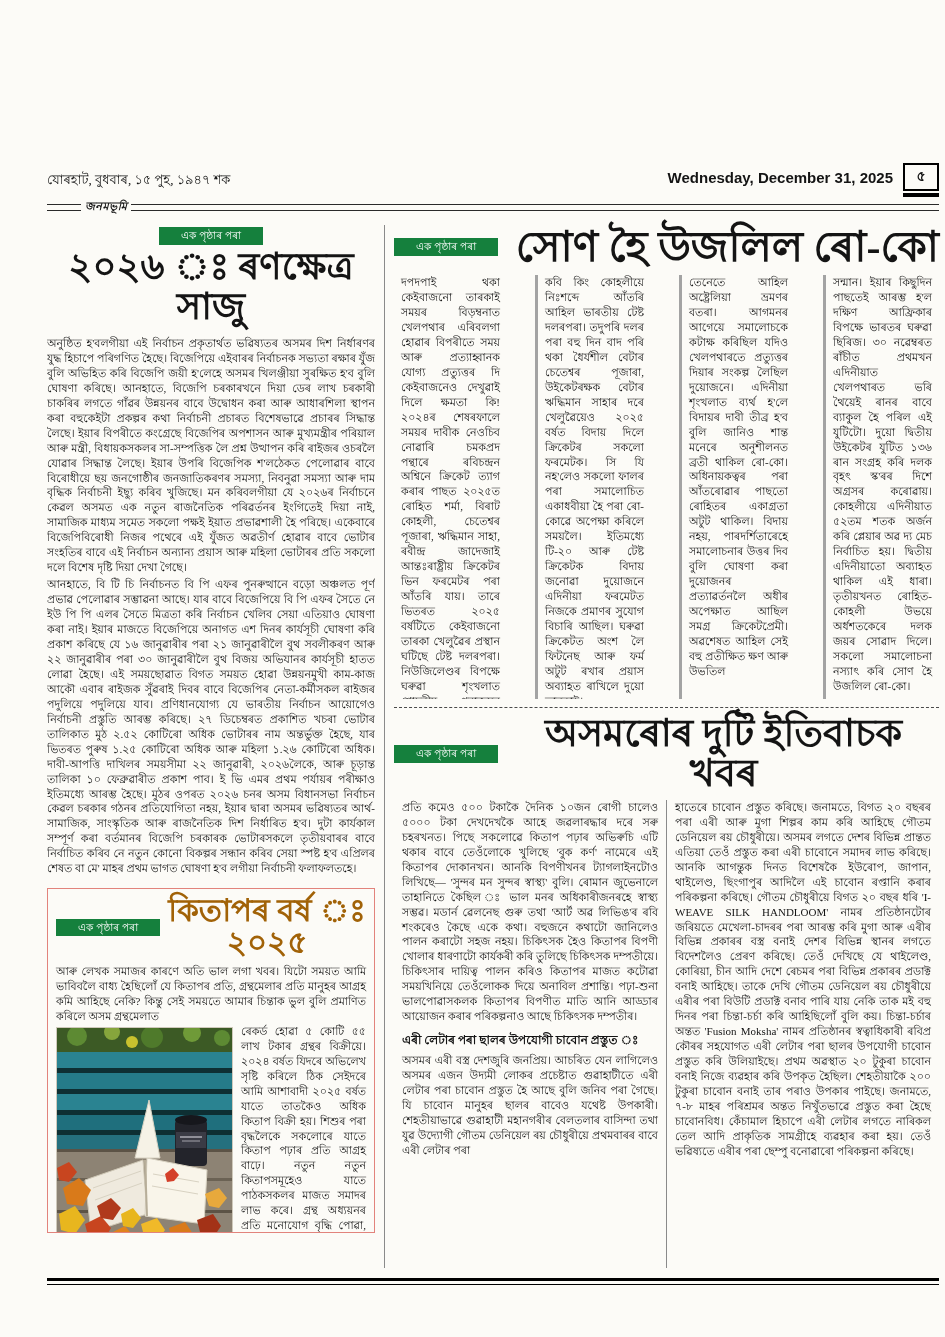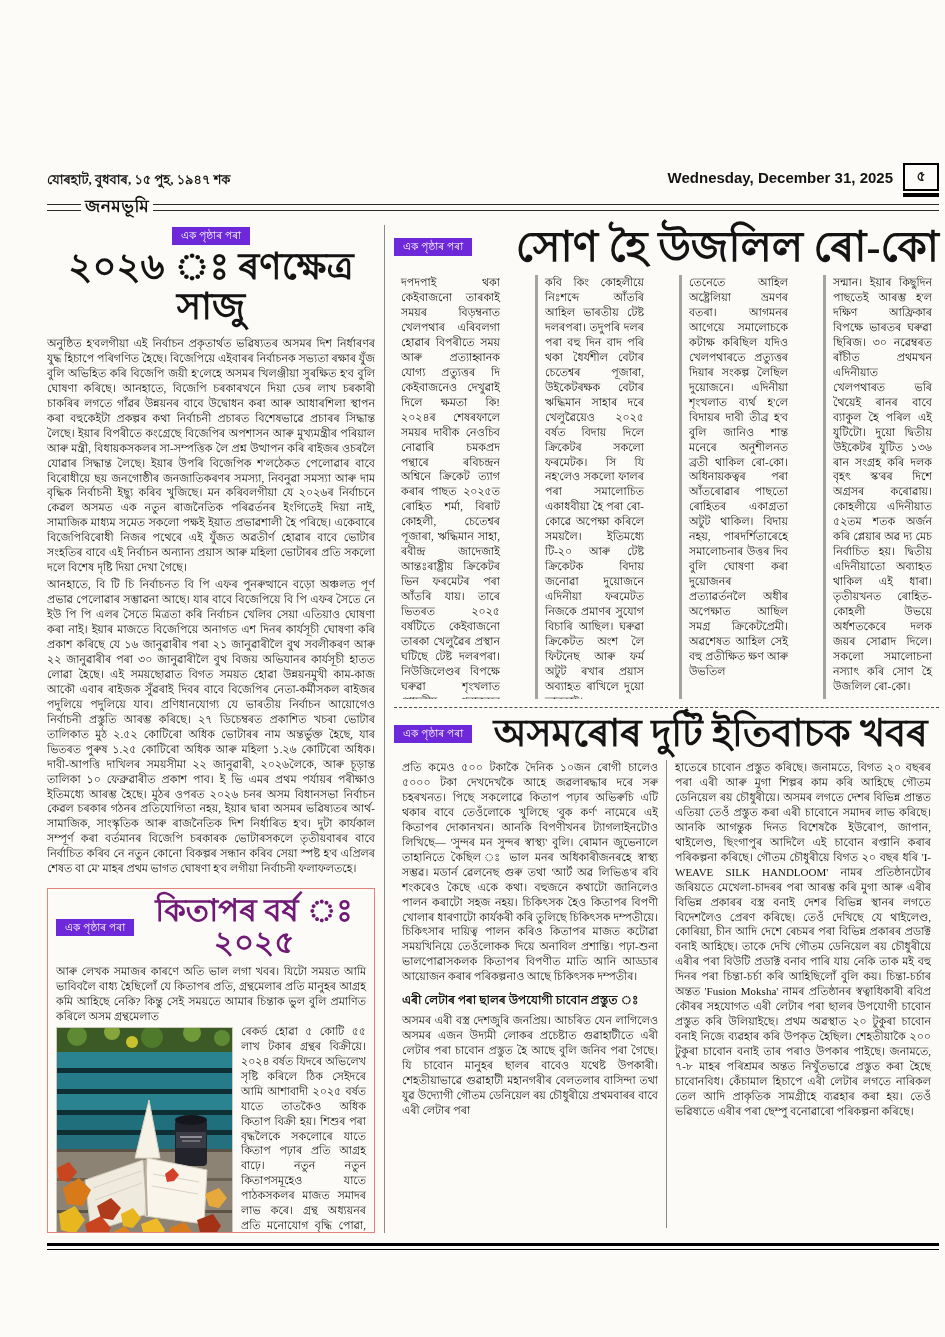--- a/index.html
+++ b/index.html
@@ -4,47 +4,47 @@
 <style>
   html,body{margin:0;padding:0;}
   body{
     width:945px;height:1337px;background:#fcfbf7;color:#141414;
     font-family:"Liberation Serif","DejaVu Serif",serif;
     overflow:hidden;
   }
   .page{box-sizing:border-box;width:945px;height:1337px;padding:163px 6px 0 47px;position:relative;}
   
   .topbar{display:flex;justify-content:space-between;align-items:flex-end;}
-  .dateline-as{font-size:13px;font-weight:bold;}
+  .dateline-as{font-size:13px;font-weight:normal;}
   .topbar-right{display:flex;align-items:center;}
   .dateline-en{font-size:15px;font-weight:bold;font-family:"Liberation Sans","DejaVu Sans",sans-serif;}
   .page-box{border:2px solid #000;min-width:26px;height:24px;display:flex;align-items:center;justify-content:center;
     font-size:14px;font-weight:bold;margin-left:10px;position:relative;padding:0 3px;}
   .page-box:after{content:"";position:absolute;left:-2px;right:-2px;bottom:-8px;height:4px;background:#000;}
   .mast-row{display:flex;align-items:center;margin-top:6px;height:20px;}
   .rule-seg{height:5px;border-top:1.5px solid #2a2a2a;border-bottom:1.5px solid #2a2a2a;}
   .rule-left{width:34px;}
   .rule-right{flex:1;}
-  .mast-logo{font-size:17px;font-weight:bold;padding:0 4px;letter-spacing:.5px;}
-  
-  .tag{display:inline-block;background:#6d28d9;color:#fff;font-size:10.5px;line-height:1.1;
-    padding:3px 9px;font-family:"Liberation Sans","DejaVu Sans",sans-serif;}
+  .mast-logo{font-size:11px;font-weight:bold;font-style:italic;padding:0 4px;letter-spacing:.5px;}
+  
+  .tag{display:inline-block;background:#15803d;color:#fff;font-size:10.5px;line-height:1.1;
+    padding:3px 22px;font-family:"Liberation Sans","DejaVu Sans",sans-serif;}
   .body-txt{font-size:11px;line-height:1.36;text-align:justify;margin:0;}
   .main{display:flex;margin-top:8px;}
   .col-left{width:328px;flex:0 0 328px;}
   .col-right{flex:1;border-left:1px solid #8a8a8a;margin-left:9px;padding-left:9px;min-width:0;}
   
   .a1-head{text-align:center;}
   .a1-title{font-size:37px;font-weight:bold;margin:2px 0 8px;line-height:1.1;}
   .a1-body{height:540px;overflow:hidden;}
   .a1-body p{margin:0 0 2px;}
   
   .books-box{border:1.5px solid #e2837c;margin-top:12px;padding:6px 8px 4px;height:345px;box-sizing:border-box;overflow:hidden;}
   .books-head{display:flex;align-items:center;gap:8px;}
-  .books-title{flex:1;text-align:center;font-size:31px;font-weight:bold;color:#701a75;margin:0;line-height:1.05;}
+  .books-title{flex:1;text-align:center;font-size:31px;font-weight:bold;color:#a16207;margin:0;line-height:1.05;}
   .books-flow{margin-top:4px;}
   .photo{float:left;width:175px;height:225px;margin:3px 8px 2px 0;border:1px solid #cfc9bb;background:#2a8391;}
   
   .a2-head{display:flex;align-items:center;gap:10px;margin-bottom:6px;}
   .a2-title{flex:1;text-align:right;font-size:42px;font-weight:bold;margin:0;line-height:1.05;}
   .a2-cols{display:flex;height:424px;overflow:hidden;gap:28px;}
   .a2-col{flex:1;padding:0 7px;min-width:0;}
   .a2-col + .a2-col{border-left:3px solid #a3a3a3;}
   .dashed-sep{border-top:1.5px dashed #4a4a4a;margin:8px 0 6px;}
   

